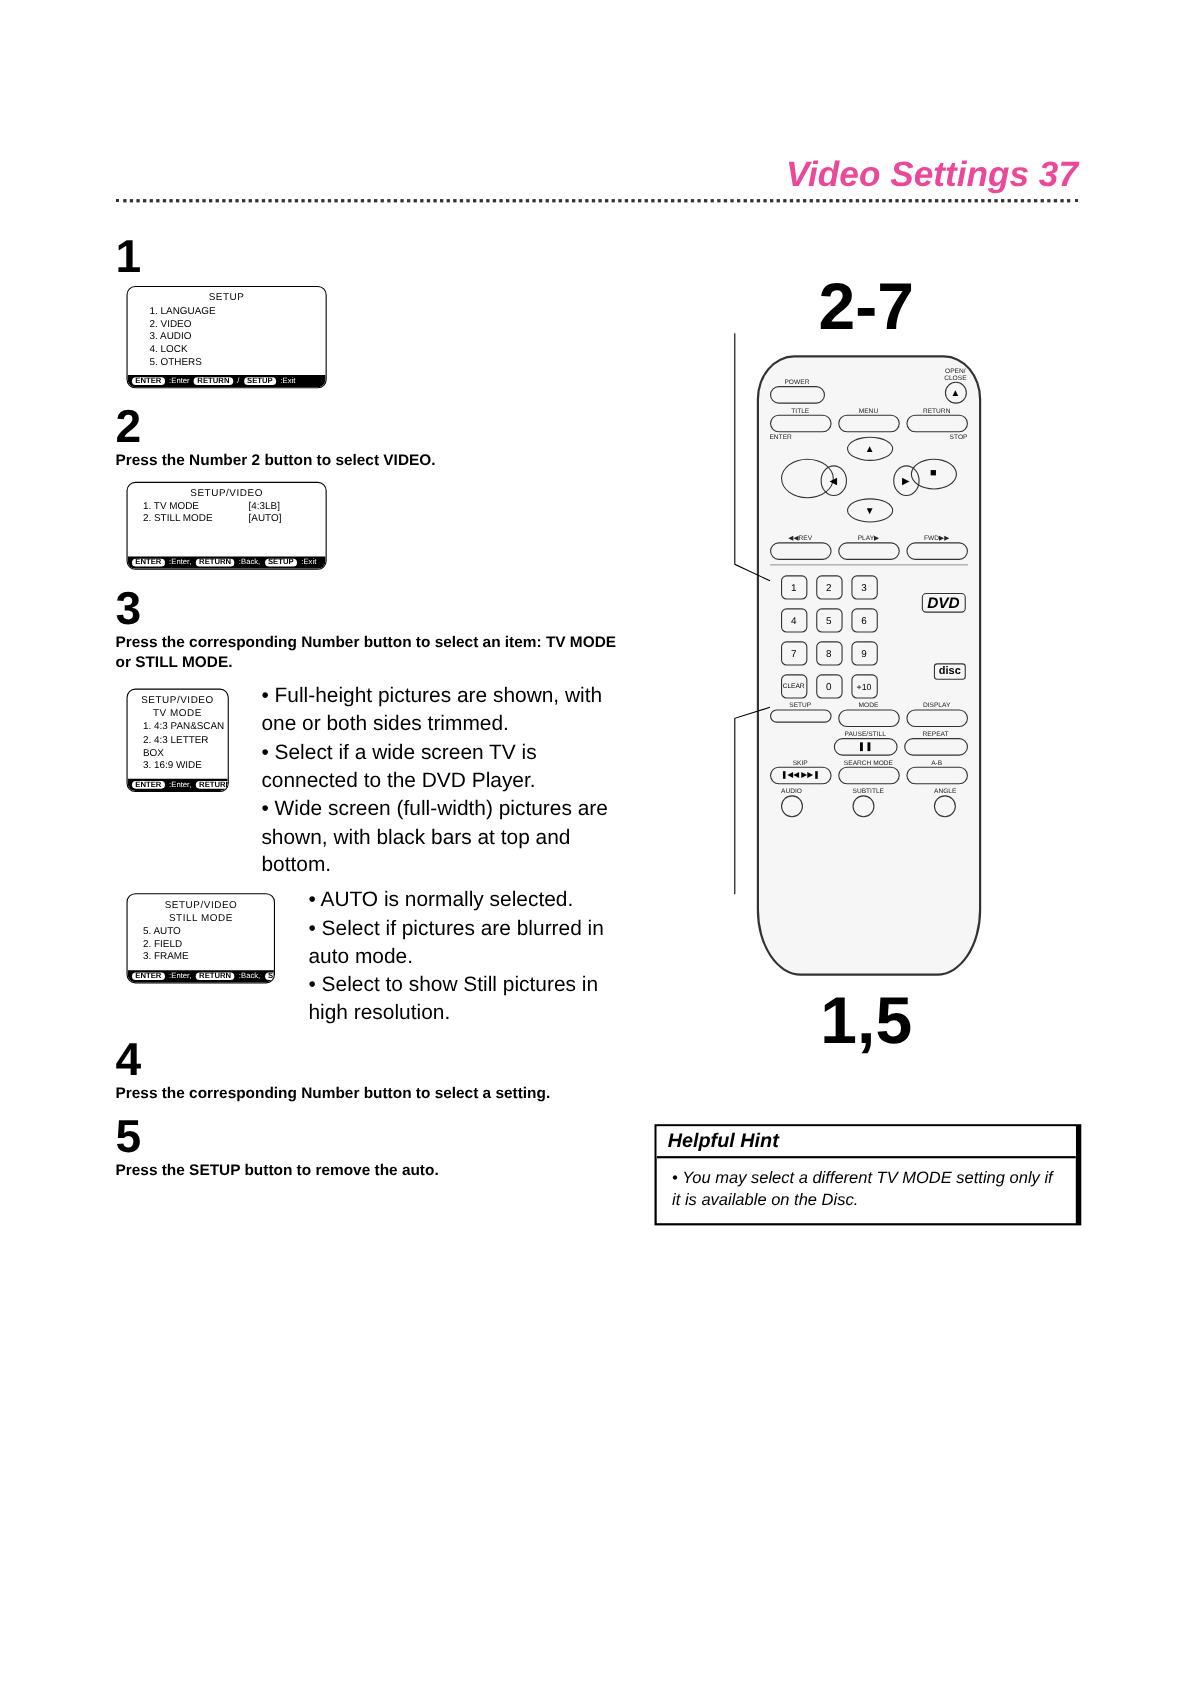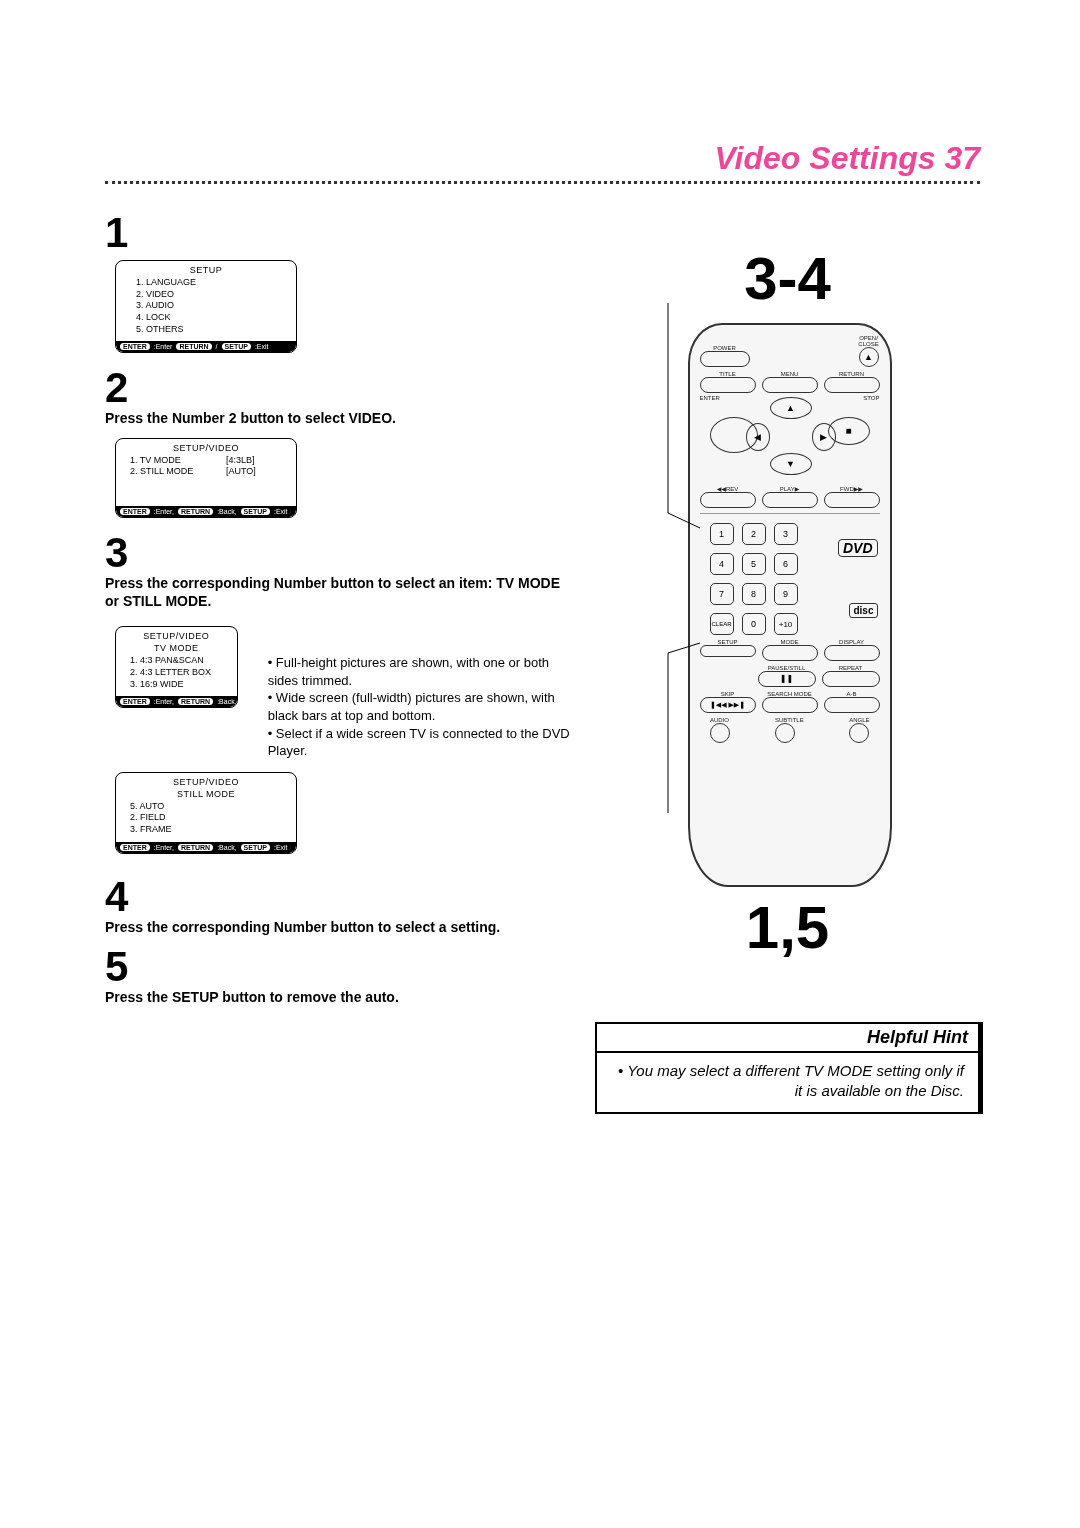--- a/index.html
+++ b/index.html
@@ -84,24 +84,23 @@
   }
   .pill {
     display: inline-block;
     background: #fff;
     color: #000;
     border-radius: 6px;
     padding: 0 3px;
     font-weight: bold;
   }
   .notes {
-    font-size: 13px;
+    font-size: 19px;
     line-height: 1.35;
     margin-left: 10px;
-    margin-top: 34px;
   }
   .notes .bul::before {
     content: "• ";
   }
   .step3wrap {
     display: flex;
     gap: 20px;
     align-items: flex-start;
   }
   .bignum {
@@ -139,21 +138,21 @@
     margin-top: 60px;
   }
   .hint-title {
     font-style: italic;
     font-weight: bold;
     font-size: 18px;
     border-bottom: 2px solid #000;
     padding: 3px 10px;
     background: #fff;
   }
-  .hint-inner { position:relative;text-align:right; }
+  .hint-inner { position:relative; }
   .hint-inner::after { content:""; position:absolute; right:-5px; top:-2px; bottom:-2px; width:3px; background:#000;}
   .hint-body {
     font-style: italic;
     font-size: 15px;
     padding: 8px 14px 10px 14px;
     line-height: 1.35;
   }
 </style>
 </head>
 <body>
@@ -228,22 +227,22 @@
           <div class="osd-foot">
             <span class="pill">ENTER</span>
               <span>:Enter,</span>
             <span class="pill">RETURN</span>
               <span>:Back,</span>
 
           </div>
         </div>
         <div class="notes">
           <div class="bul">Full-height pictures are shown, with one or both sides trimmed.</div>
+          <div class="bul">Select if a wide screen TV is connected to the DVD Player.</div>
           <div class="bul">Wide screen (full-width) pictures are shown, with black bars at top and bottom.</div>
-          <div class="bul">Select if a wide screen TV is connected to the DVD Player.</div>
         </div>
       </div>
 
       <div class="step3wrap" style="margin-top:6px;">
         <div class="osd">
           <div class="osd-title">SETUP/VIDEO</div>
           <div class="osd-title" style="padding-top:0">STILL MODE</div>
           <div class="osd-body" style="padding-left:14px;">
             <div>5. AUTO</div>
             <div>2. FIELD</div>
@@ -251,32 +250,37 @@
           </div>
           <div class="osd-foot">
             <span class="pill">ENTER</span>
               <span>:Enter,</span>
             <span class="pill">RETURN</span>
               <span>:Back,</span>
             <span class="pill">SETUP</span>
               <span>:Exit</span>
           </div>
         </div>
+        <div class="notes">
+          <div class="bul">AUTO is normally selected.</div>
+          <div class="bul">Select if pictures are blurred in auto mode.</div>
+          <div class="bul">Select to show Still pictures in high resolution.</div>
+        </div>
       </div>
 
       <div class="stepnum">4</div>
       <div class="steptext"><b>Press the corresponding Number button to select a setting.</b></div>
 
       <div class="stepnum">5</div>
       <div class="steptext"><b>Press the SETUP button to remove the auto.</b></div>
 
     </div>
 
     <div class="right">
-      <div class="bignum">3-4</div>
+      <div class="bignum">2-7</div>
 
       <div class="remote-wrap">
         <div class="remote">
 
           <div class="rc-sec" style="top:10px">
             <div style="display:flex;justify-content:space-between;align-items:flex-end">
               <div style="width:50px">
                 <div class="lbl">POWER</div>
                 <div class="btn-cap"></div>
               </div>

